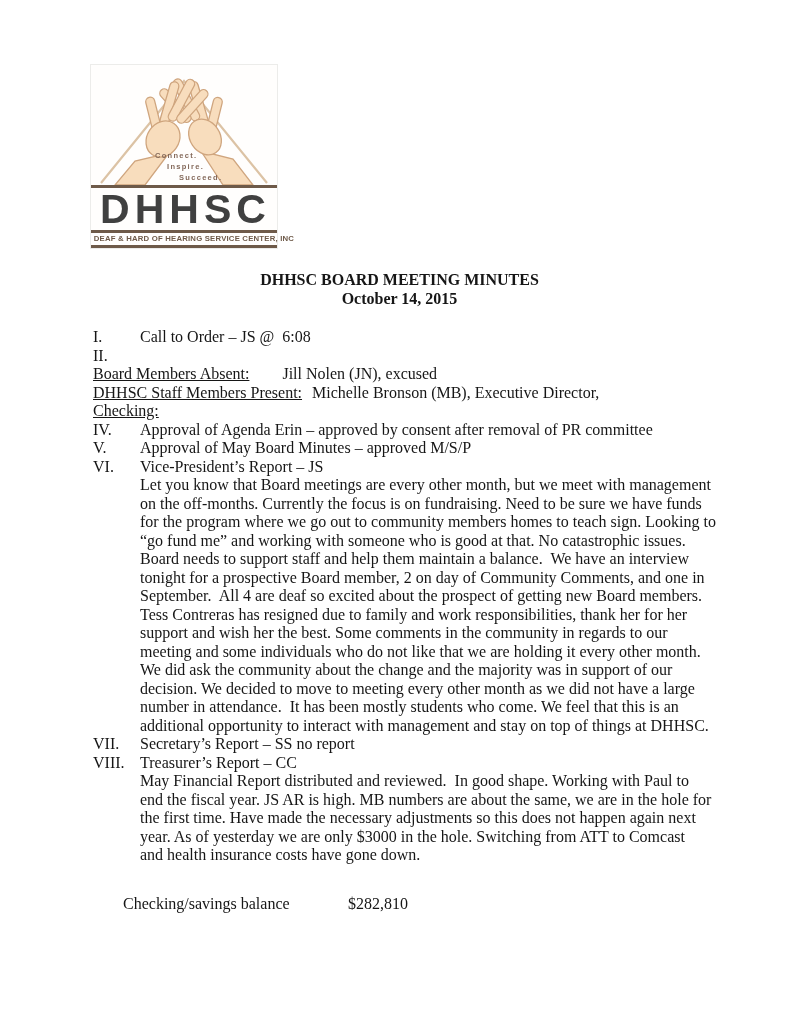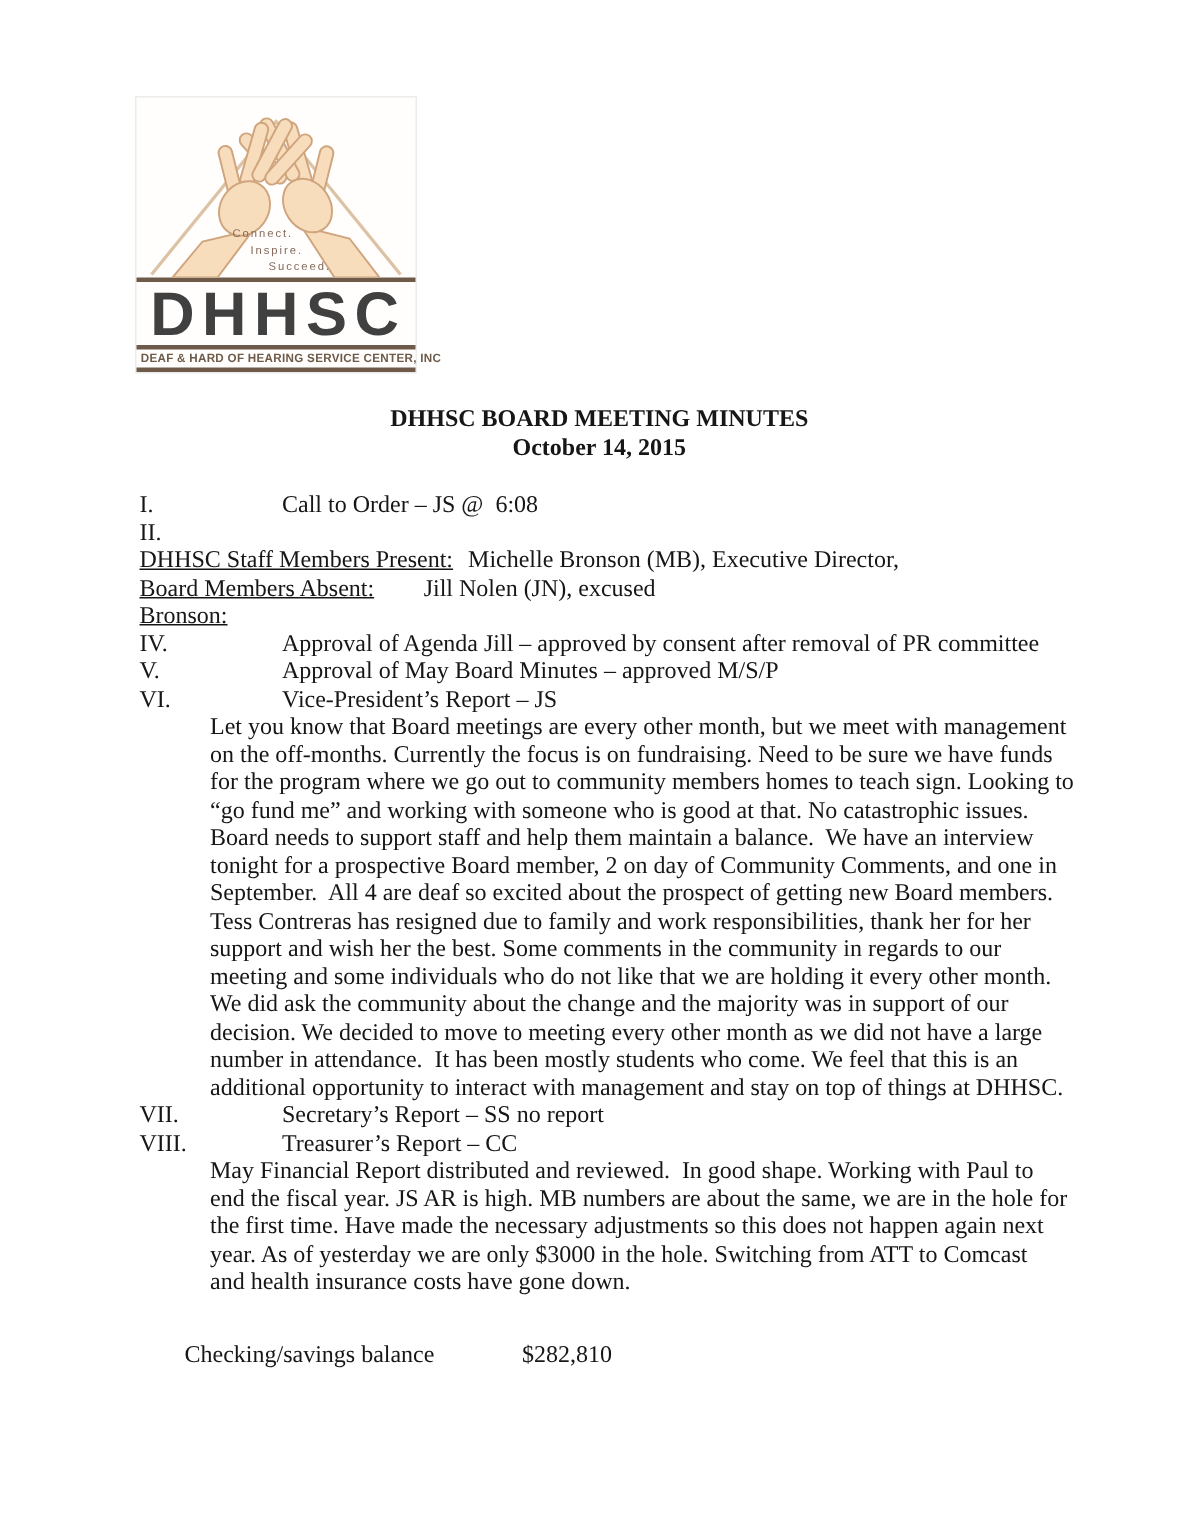--- a/index.html
+++ b/index.html
@@ -4,21 +4,21 @@
 <style>
   html,body{margin:0;padding:0;background:#ffffff;}
   .page{
     position:relative;width:791px;height:1024px;background:#fff;
     font-family:"Liberation Serif",serif;color:#161616;overflow:hidden;
   }
   
   .logo{position:absolute;left:90px;top:64px;width:186px;border:1px solid #ececea;box-sizing:content-box;background:#fffefd;}
   .logo svg{display:block;}
   .tagline{position:absolute;top:0;left:0;width:186px;height:120px;pointer-events:none;}
-  .tl{position:absolute;font-family:"Liberation Sans",sans-serif;font-weight:400;font-size:7.5px;
+  .tl{position:absolute;font-family:"Liberation Sans",sans-serif;font-weight:700;font-size:7.5px;
       letter-spacing:1.3px;color:#84695a;white-space:nowrap;}
   .tl0{left:64px;top:86px;}
   .tl1{left:76px;top:97px;}
   .tl2{left:88px;top:108px;}
   .lrule{height:3px;background:#6e5a49;}
   .acronym{
     font-family:"Liberation Sans",sans-serif;font-weight:700;font-size:41px;line-height:42px;
     color:#404040;text-align:center;letter-spacing:5px;padding-left:3px;
   }
   .subtitle{
@@ -29,21 +29,21 @@
   
   .heading{position:absolute;top:271px;left:4px;width:791px;text-align:center;
            font-weight:bold;font-size:16px;line-height:18.5px;}
   
   .list{position:absolute;top:328px;left:93px;width:670px;font-size:16px;line-height:18.5px;}
   .row{display:flex;align-items:flex-start;}
   .num{width:47px;flex:none;}
   .body{width:582px;}
   .row.full .body{width:628px;}
   .u{text-decoration:underline;}
-  .t{white-space:pre-wrap;margin-left:48px;}
+  .t{white-space:pre-wrap;}
   .gap-xs{margin-left:6px;}
   .gap-sm{margin-left:10px;}
   .gap-lg{margin-left:33px;}
   .para{white-space:pre-wrap;}
   
   .balance{margin-top:30px;margin-left:30px;}
   .balance .lab{display:inline-block;width:225px;}
 </style>
 </head>
 <body>
@@ -95,41 +95,41 @@
       <span class="num">I.</span>
       <span class="body"><span class="t">Call to Order – JS @  6:08</span></span>
     </div>
 
     <div class="row">
       <span class="num">II.</span>
     </div>
 
     <div class="row full">
       <span class="body">
+        <span class="u">Board Members Absent:</span><span class="t gap-lg">Jill Nolen (JN), excused</span>
+      </span>
+    </div>
+
+    <div class="row full">
+      <span class="body">
         <span class="u">DHHSC Staff Members Present:</span><span class="t gap-sm">Michelle Bronson (MB), Executive Director,</span>
       </span>
     </div>
 
     <div class="row full">
       <span class="body">
-        <span class="u">Board Members Absent:</span><span class="t gap-lg">Jill Nolen (JN), excused</span>
-      </span>
-    </div>
-
-    <div class="row full">
-      <span class="body">
-        <span class="u">Bronson:</span>
+        <span class="u">Checking:</span>
       </span>
     </div>
 
 
 
     <div class="row">
       <span class="num">IV.</span>
-      <span class="body"><span class="t">Approval of Agenda Jill – approved by consent after removal of PR committee</span></span>
+      <span class="body"><span class="t">Approval of Agenda Erin – approved by consent after removal of PR committee</span></span>
     </div>
 
     <div class="row">
       <span class="num">V.</span>
       <span class="body"><span class="t">Approval of May Board Minutes – approved M/S/P</span></span>
     </div>
 
     <div class="row">
       <span class="num">VI.</span>
       <span class="body">

